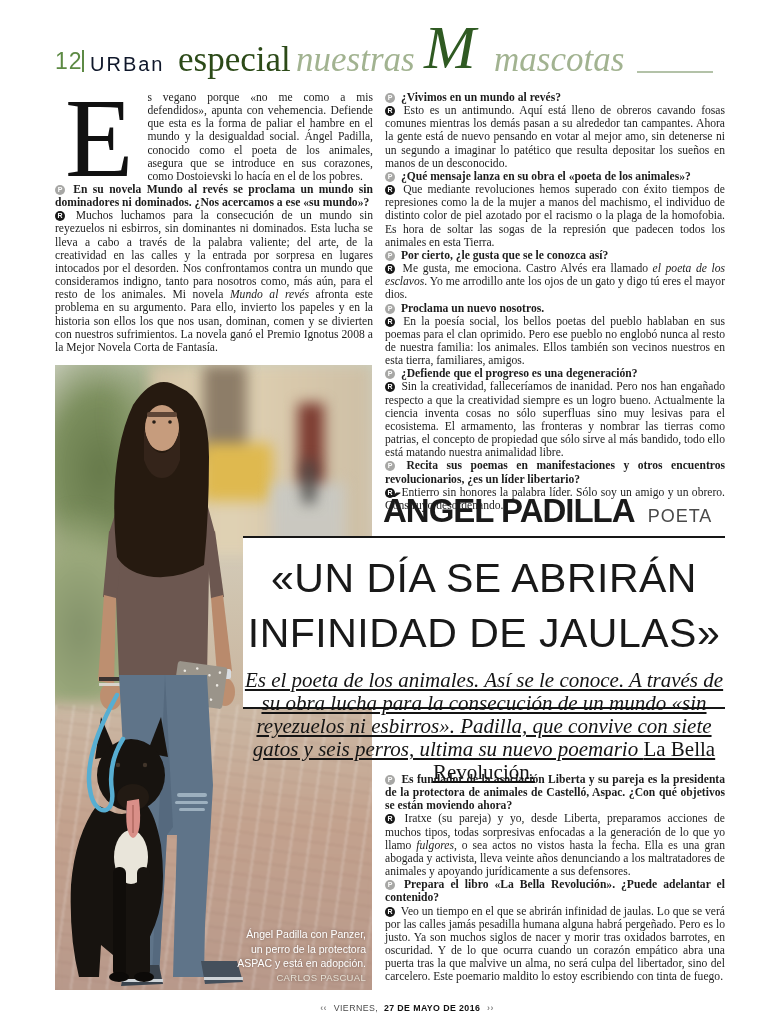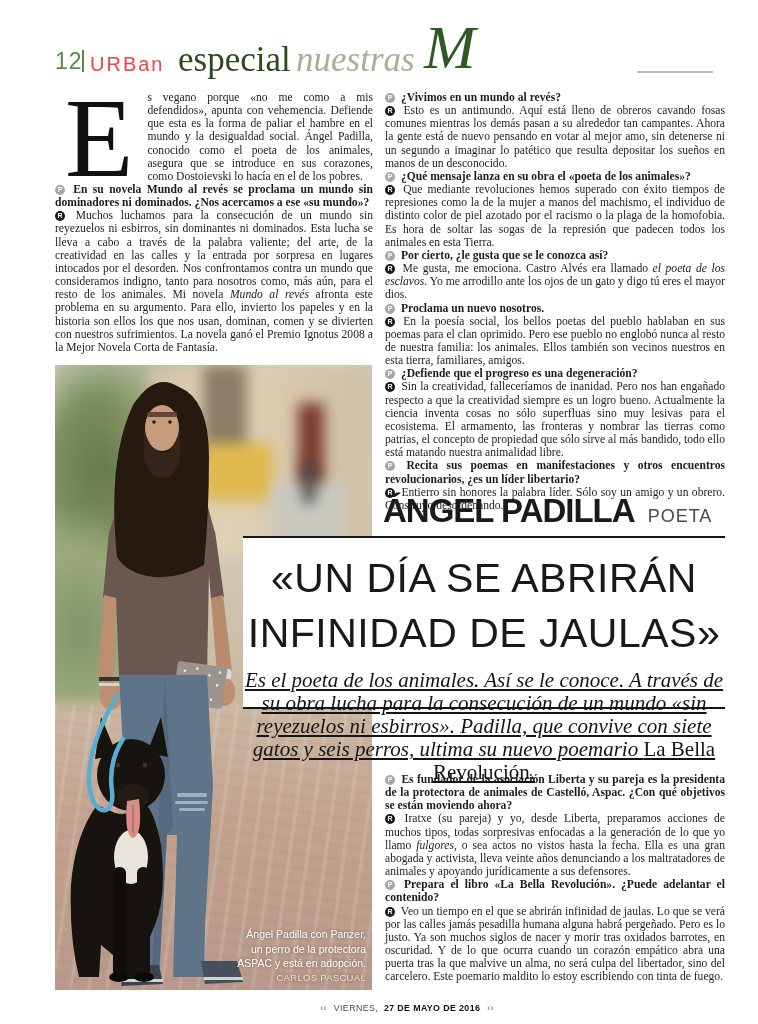--- a/index.html
+++ b/index.html
@@ -6,21 +6,21 @@
   .page{position:relative;width:758px;height:1024px;background:#ffffff;overflow:hidden;
         font-family:"Liberation Serif",serif;color:#1c1c1c;margin:0 auto;}
   .abs{position:absolute;}
   p{margin:0;}
   .it{font-style:italic;}
   .rm{font-style:normal;}
 
   
   .hdr-num{left:55px;top:48px;font-family:"Liberation Sans",sans-serif;font-size:23px;color:#5d8a44;letter-spacing:1px;}
   .hdr-bar{left:82px;top:50px;width:2px;height:22px;background:#5d8a44;}
-  .hdr-brand{left:90px;top:53px;font-family:"Liberation Sans",sans-serif;font-size:20px;color:#ef4444;letter-spacing:2px;text-align:center;}
+  .hdr-brand{left:90px;top:53px;font-family:"Liberation Sans",sans-serif;font-size:20px;color:#0f172a;letter-spacing:2px;text-align:center;}
   .hdr-esp{left:178px;top:40px;font-size:35px;color:#2c4a18;}
   .hdr-nue{left:296px;top:40px;font-style:italic;font-size:35px;color:#a2b391;}
   .hdr-m{left:424px;top:18px;font-style:italic;font-size:62px;color:#2f5a22;line-height:58px;}
   .hdr-mas{left:494px;top:40px;font-style:italic;font-size:35px;color:#a2b391;}
   .hdr-rule{left:637px;top:71px;width:76px;height:2px;background:#b3c2a8;}
 
   
   .bodytxt{font-size:11.6px;line-height:13.15px;text-align:justify;}
   .qa-q{font-weight:700;}
   .icon{display:inline-block;width:10px;height:10px;border-radius:50%;color:#fff;
@@ -84,20 +84,21 @@
 <body>
 
 <div class="page">
 
   <div class="abs hdr-num">12</div>
   <div class="abs hdr-bar"></div>
   <div class="abs hdr-brand">URBan</div>
   <div class="abs hdr-esp">especial</div>
   <div class="abs hdr-nue">nuestras</div>
   <div class="abs hdr-m">M</div>
+  <div class="abs hdr-mas">mascotas</div>
   <div class="abs hdr-rule"></div>
 
   <div class="abs lead-block bodytxt">
     <span class="dropcap">E</span>
     <p>s vegano porque «no me como a mis defendidos», apunta con vehemencia. Defiende que esta es la forma de paliar el hambre en el mundo y la desigualdad social. Ángel Padilla, conocido como el poeta de los animales, asegura que se introduce en sus corazones, como Dostoievski lo hacía en el de los pobres.</p>
   </div>
 
   <div class="abs qaleft bodytxt">
     <p class="qa-q">
       <span class="icon icon-p">P</span>

